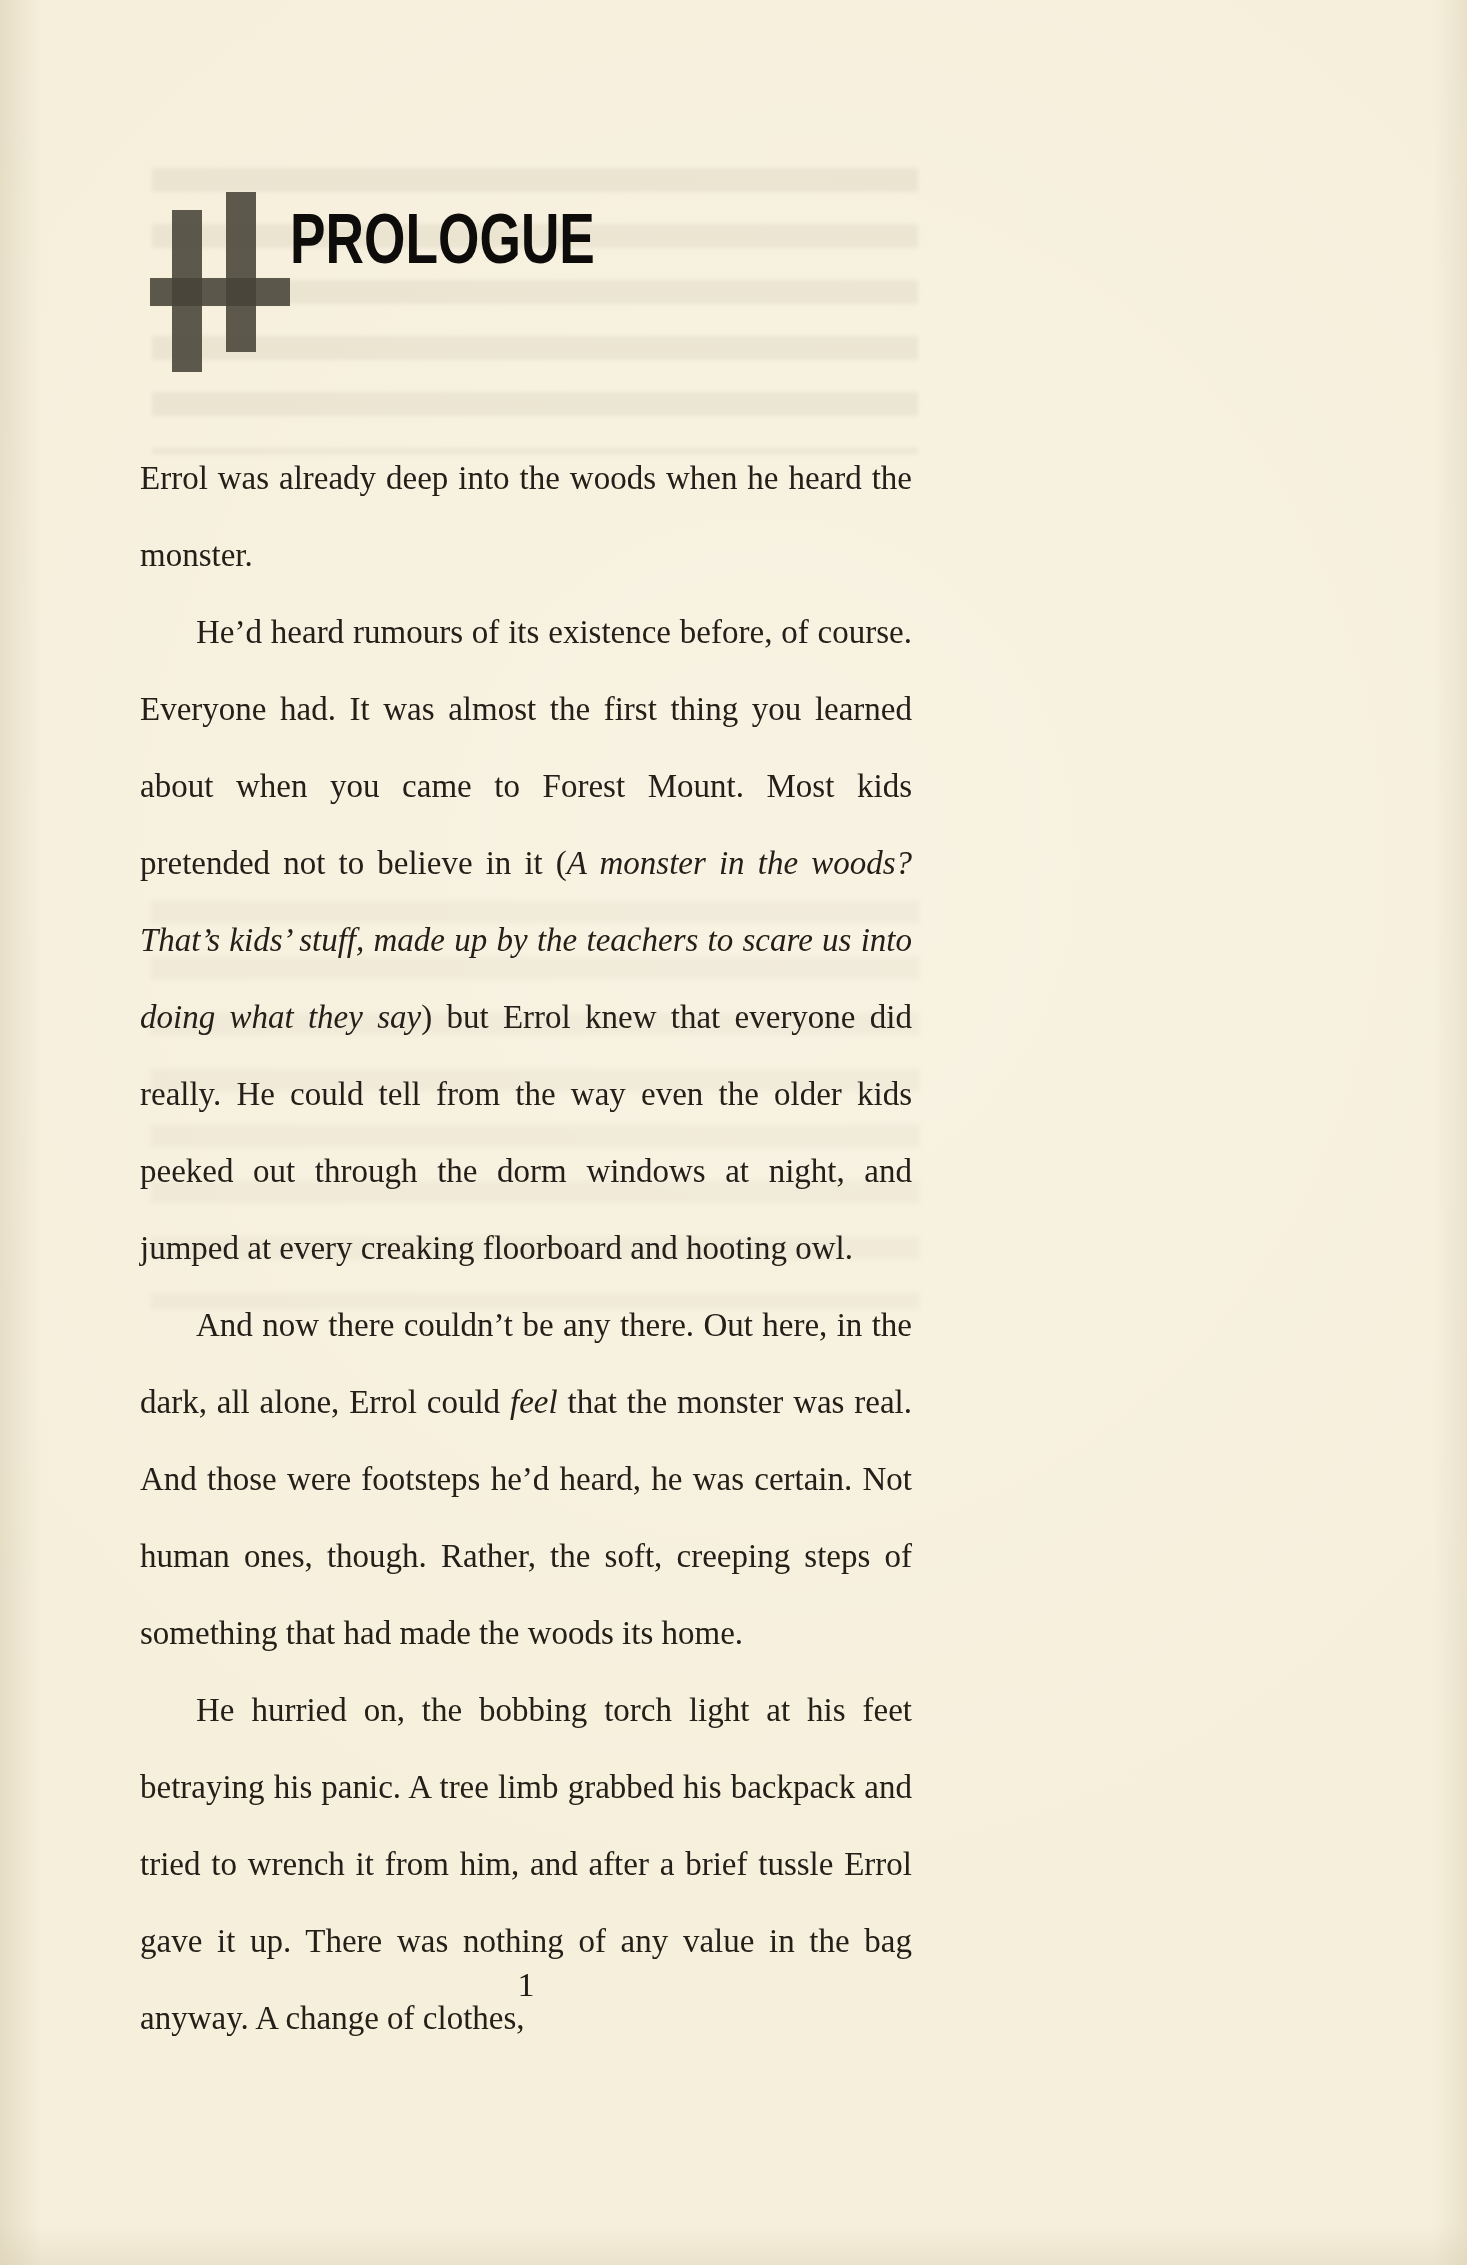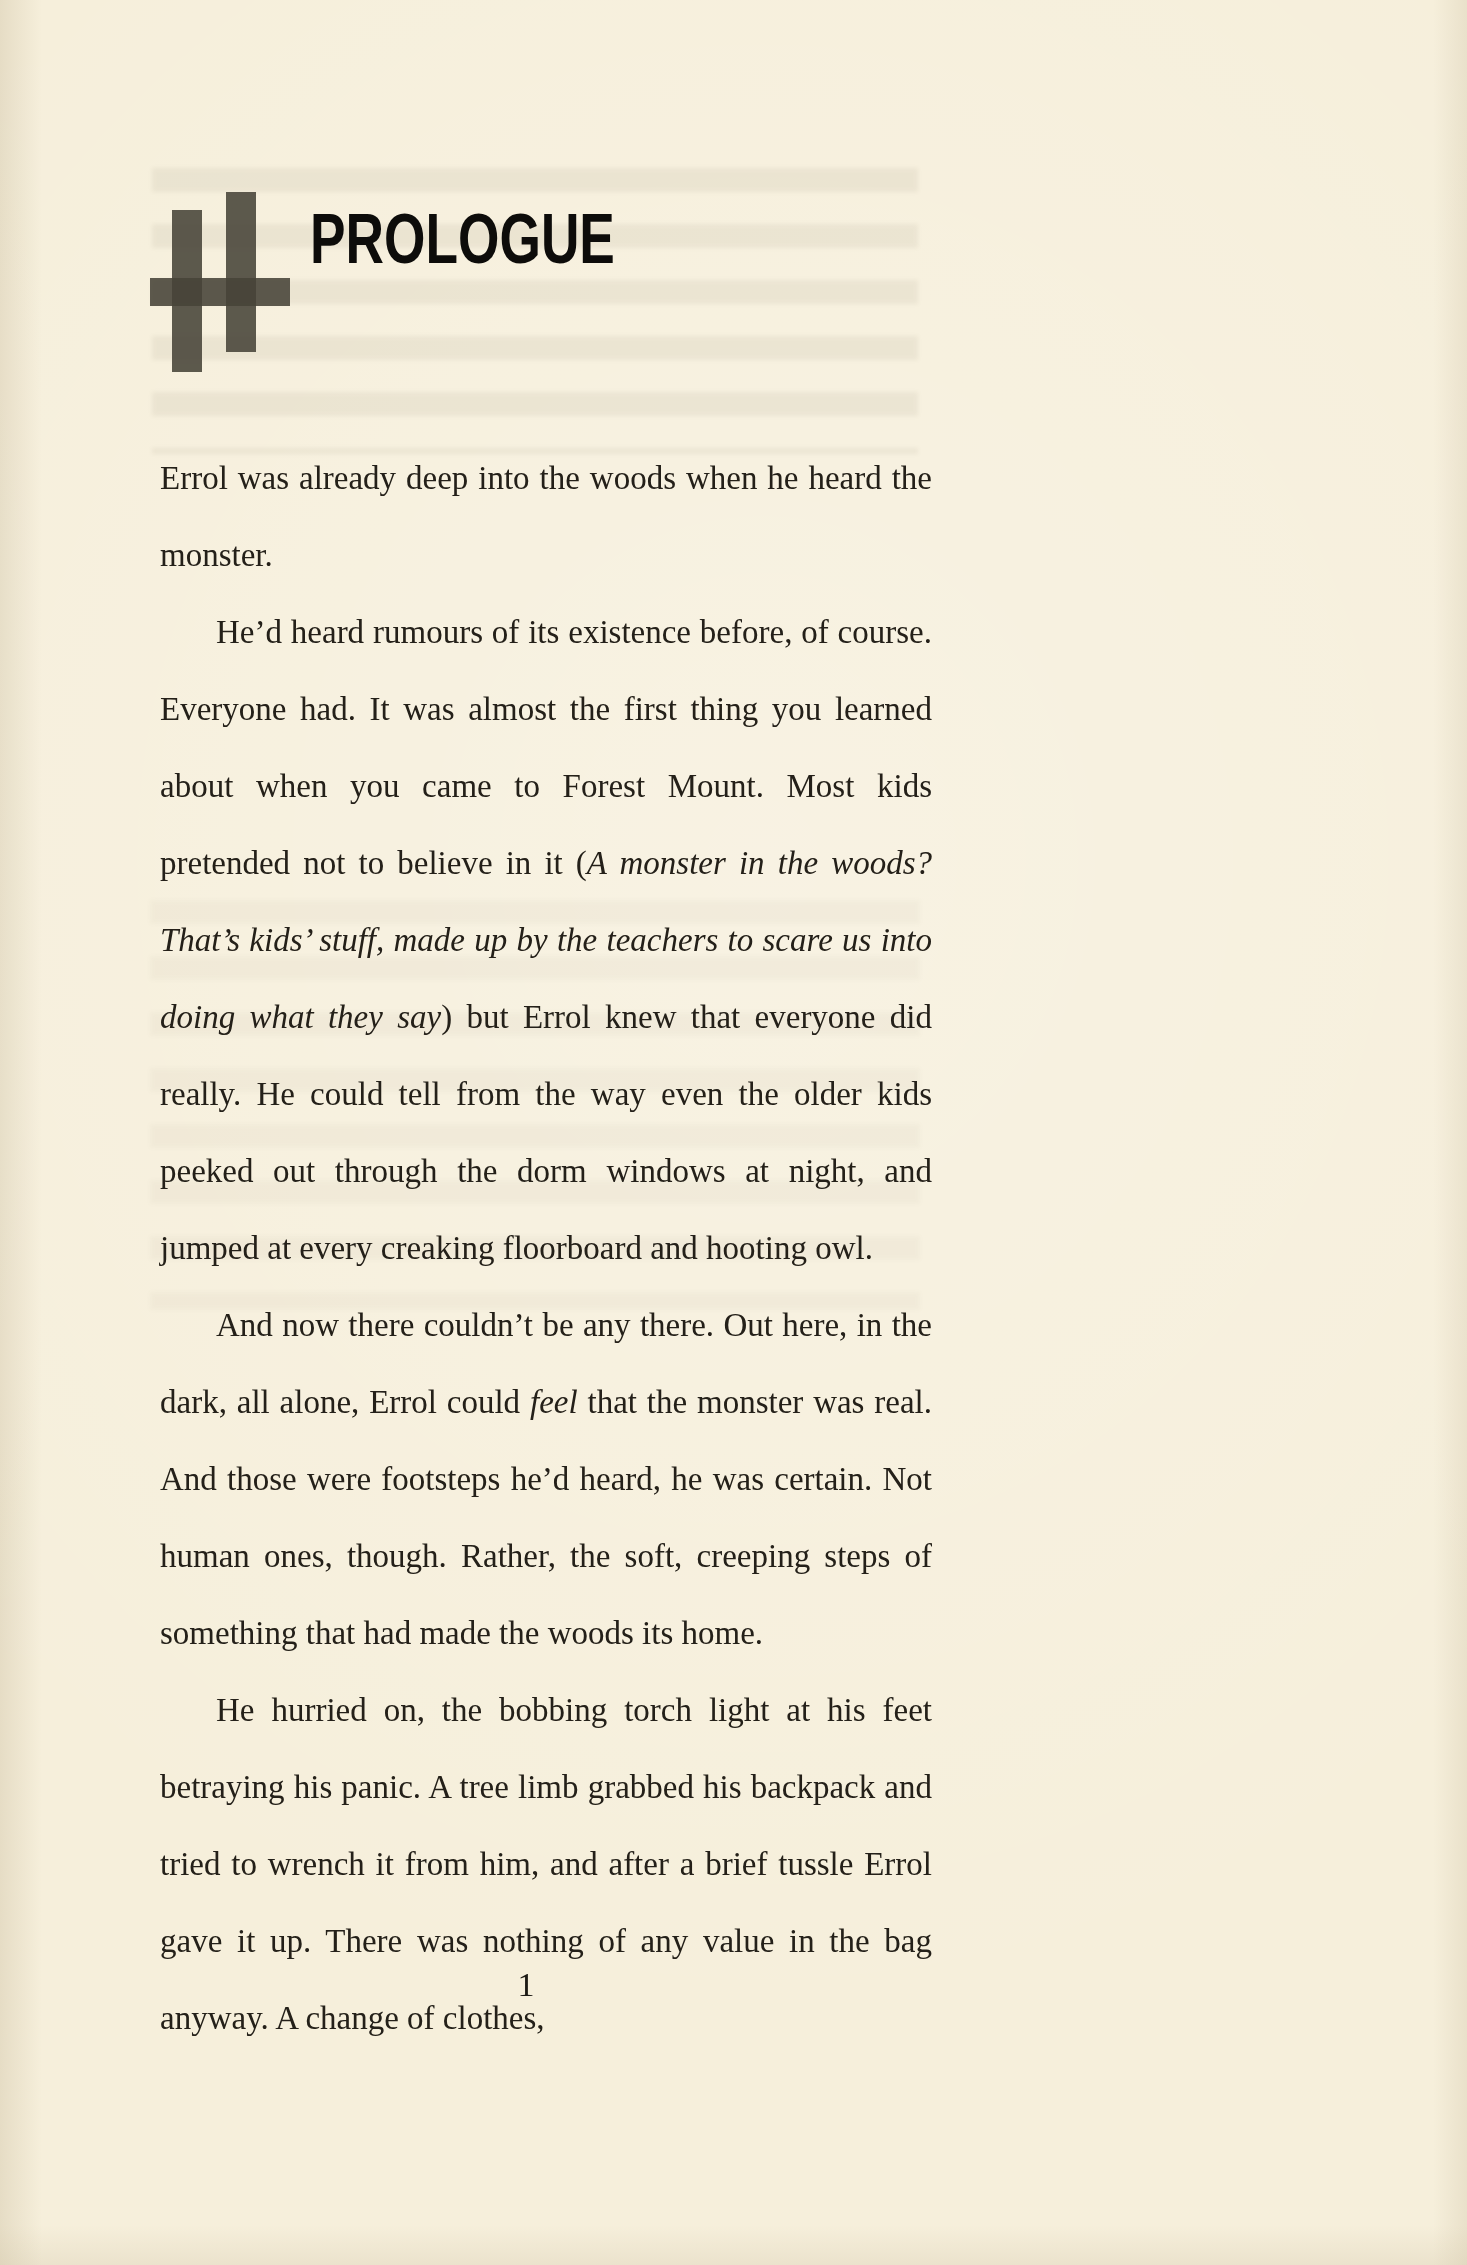--- a/index.html
+++ b/index.html
@@ -46,21 +46,20 @@
   .ghost-top    { left: 152px; top: 148px; width: 766px; height: 306px; opacity: 0.085; }
   .ghost-middle { left: 150px; top: 880px; width: 770px; height: 430px; opacity: 0.045; }
 
   
   .chapter-head {
     position: absolute;
     left: 150px;
     top: 190px;
     display: flex;
     align-items: flex-start;
-    gap: 20px;
   }
   .ornament { display: block; width: 140px; height: 186px; }
   .chapter-title {
     margin: 14px 0 0 0;
     font-family: "Liberation Sans", sans-serif;
     font-weight: 700;
     font-size: 74px;
     line-height: 1;
     letter-spacing: 0px;
     color: #0d0c0a;
@@ -72,21 +71,20 @@
   
   .body-text {
     position: absolute;
     left: 140px;
     top: 440px;
     width: 772px;
     font-size: 33px;
     line-height: 77px;
     text-align: justify;
     color: #242019;
-    margin-left: 20px;
   }
   .body-text p { margin: 0; }
   .body-text p.indent { text-indent: 56px; }
   .it { font-style: italic; }
 
   
   .page-number {
     position: absolute;
     left: 140px;
     top: 1966px;

